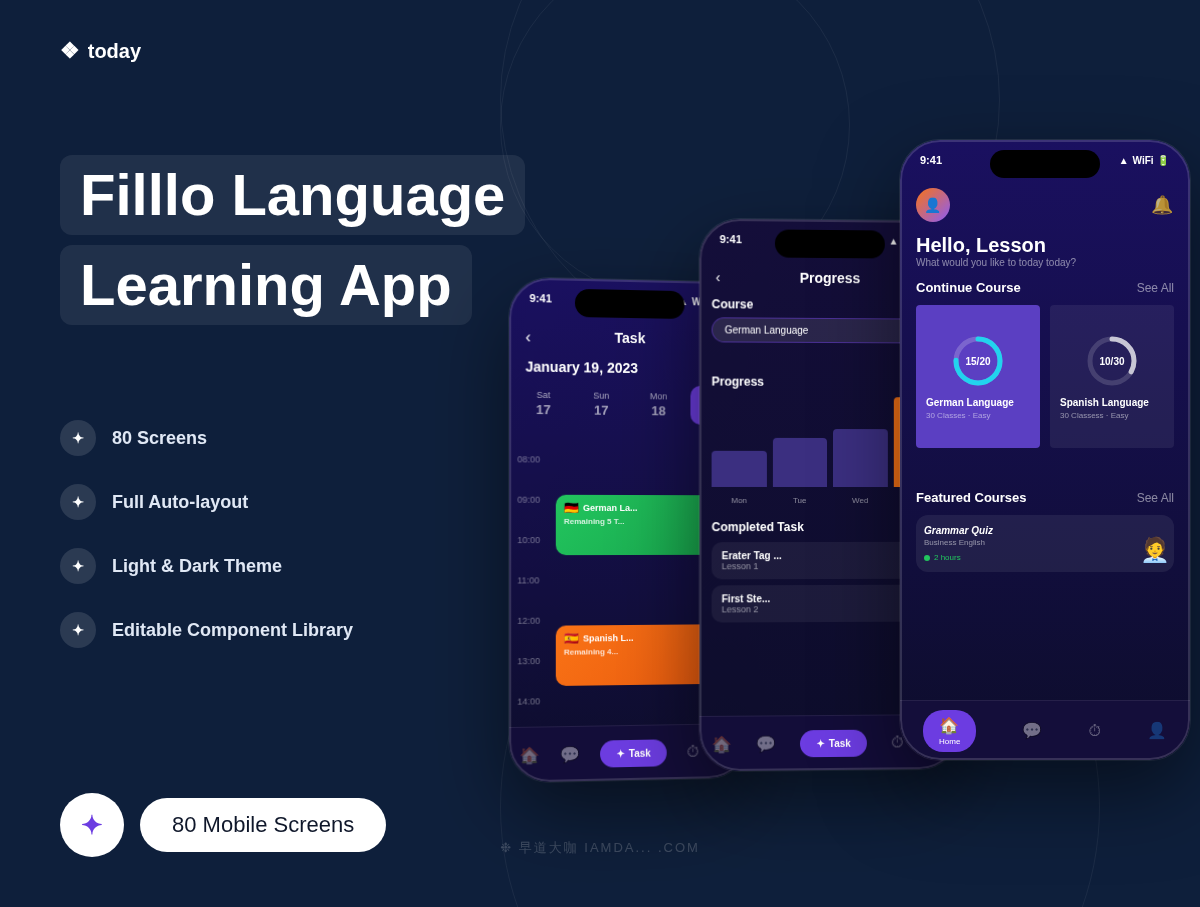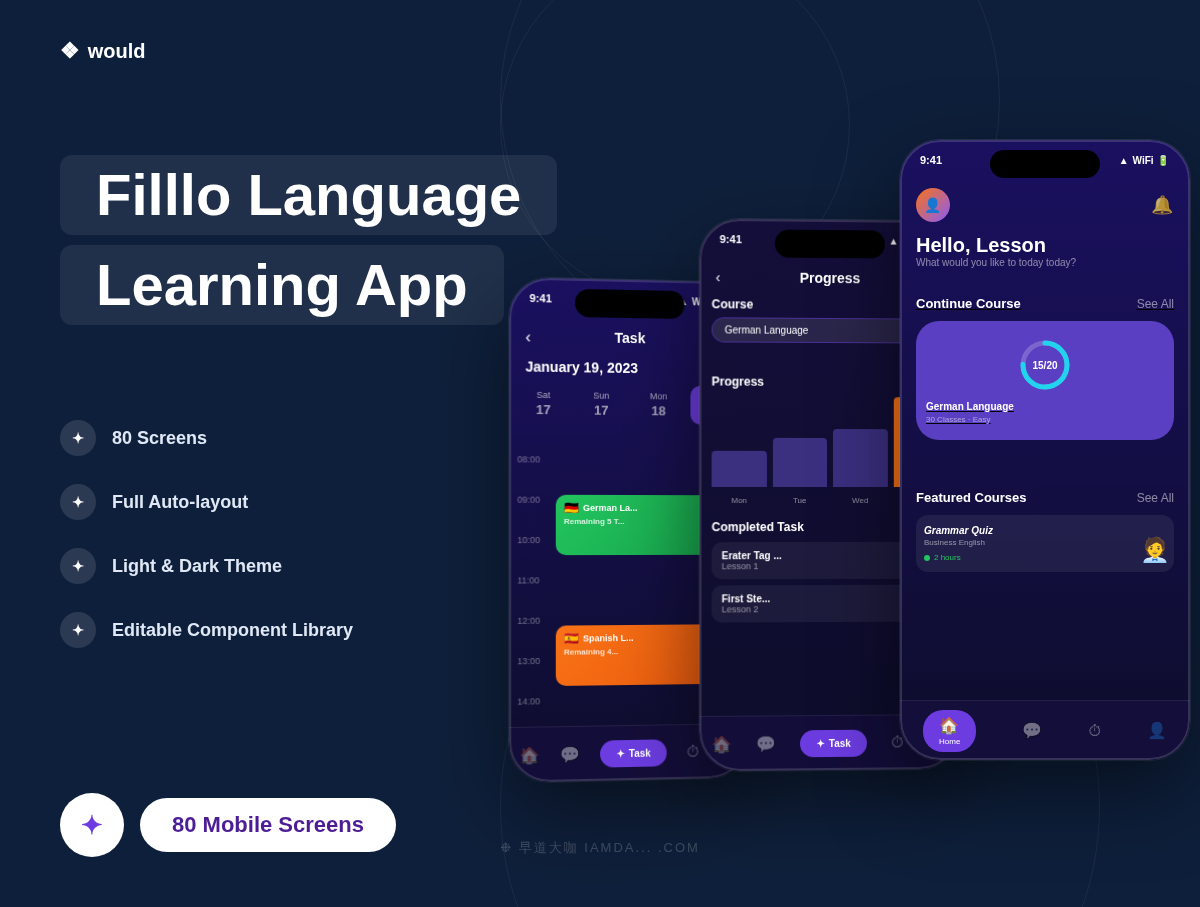--- a/index.html
+++ b/index.html
@@ -52,21 +52,21 @@
     
     .main-title-container {
       position: absolute;
       top: 155px;
       left: 60px;
       width: 540px;
     }
     .title-line {
       background: rgba(255,255,255,0.08);
       border-radius: 12px;
-      padding: 8px 36px;
+      padding: 8px 20px;
       margin-bottom: 10px;
       display: inline-block;
     }
     .main-title {
       color: #fff;
       font-size: 58px;
       font-weight: 800;
       line-height: 1.1;
     }
 
@@ -116,22 +116,22 @@
       justify-content: center;
     }
     .figma-icon {
       font-size: 30px;
     }
     .screens-badge {
       background: #fff;
       border-radius: 50px;
       padding: 14px 32px;
       font-size: 22px;
-      font-weight: 700;
-      color: #4c1d95;
+      font-weight: 400;
+      color: #0f172a;
     }
 
     
     .watermark {
       position: absolute;
       bottom: 50px;
       left: 50%;
       transform: translateX(-50%);
       color: rgba(255,255,255,0.2);
       font-size: 13px;
@@ -484,24 +484,23 @@
       color: #fff;
       font-size: 20px;
       font-weight: 800;
     }
     .p3-sub {
       color: rgba(255,255,255,0.5);
       font-size: 10px;
     }
     .p3-continue-section {
       position: absolute;
-      top: 156px;
+      top: 140px;
       left: 16px;
       right: 16px;
-      text-decoration: underline;
     }
     .section-header {
       display: flex;
       justify-content: space-between;
       align-items: center;
       margin-bottom: 10px;
     }
     .section-title {
       color: #fff;
       font-size: 13px;
@@ -511,22 +510,22 @@
       color: rgba(255,255,255,0.5);
       font-size: 12px;
     }
     .course-cards {
       display: flex;
       gap: 10px;
     }
     .course-card {
       flex: 1;
       background: rgba(255,255,255,0.07);
-      border-radius: 23px;
-      padding: 16px 10px;
+      border-radius: 4px;
+      padding: 28px 10px;
     }
     .course-card.highlighted {
       background: #5b3fc2;
     }
     .circular-progress {
       width: 56px;
       height: 56px;
       margin: 0 auto 8px;
       position: relative;
     }
@@ -635,21 +634,21 @@
   </style>
 </head>
 <body>
 
 <div class="bg-decoration bg-circle-1"></div>
 <div class="bg-decoration bg-circle-2"></div>
 <div class="bg-decoration bg-circle-3"></div>
 
 <div class="logo">
   <span class="logo-icon">❖</span>
-  <span>would</span>
+  <span>today</span>
 </div>
 
 <div class="main-title-container">
   <div class="title-line">
     <span class="main-title">Filllo Language</span>
   </div>
   <div class="title-line">
     <span class="main-title">Learning App</span>
   </div>
 </div>
@@ -859,20 +858,31 @@
             <svg width="56" height="56" viewBox="0 0 56 56">
               <circle cx="28" cy="28" r="22" fill="none" stroke="rgba(255,255,255,0.2)" stroke-width="5"></circle>
               <circle cx="28" cy="28" r="22" fill="none" stroke="#22d3ee" stroke-width="5" stroke-dasharray="138.2" stroke-dashoffset="34.5" stroke-linecap="round"></circle>
             </svg>
             <div class="circular-progress-text">15/20</div>
           </div>
           <div class="card-title">German Language</div>
           <div class="card-sub">30 Classes · Easy</div>
         </div>
 
+        <div class="course-card">
+          <div class="circular-progress">
+            <svg width="56" height="56" viewBox="0 0 56 56">
+              <circle cx="28" cy="28" r="22" fill="none" stroke="rgba(255,255,255,0.15)" stroke-width="5"></circle>
+              <circle cx="28" cy="28" r="22" fill="none" stroke="rgba(255,255,255,0.7)" stroke-width="5" stroke-dasharray="138.2" stroke-dashoffset="92.6" stroke-linecap="round"></circle>
+            </svg>
+            <div class="circular-progress-text">10/30</div>
+          </div>
+          <div class="card-title">Spanish Language</div>
+          <div class="card-sub">30 Classess · Easy</div>
+        </div>
       </div>
     </div>
     <div class="p3-featured-section">
       <div class="section-header">
         <span class="section-title">Featured Courses</span>
         <span class="see-all">See All</span>
       </div>
       <div class="featured-cards">
         <div class="featured-card">
           <div class="featured-card-title">Grammar Quiz</div>

